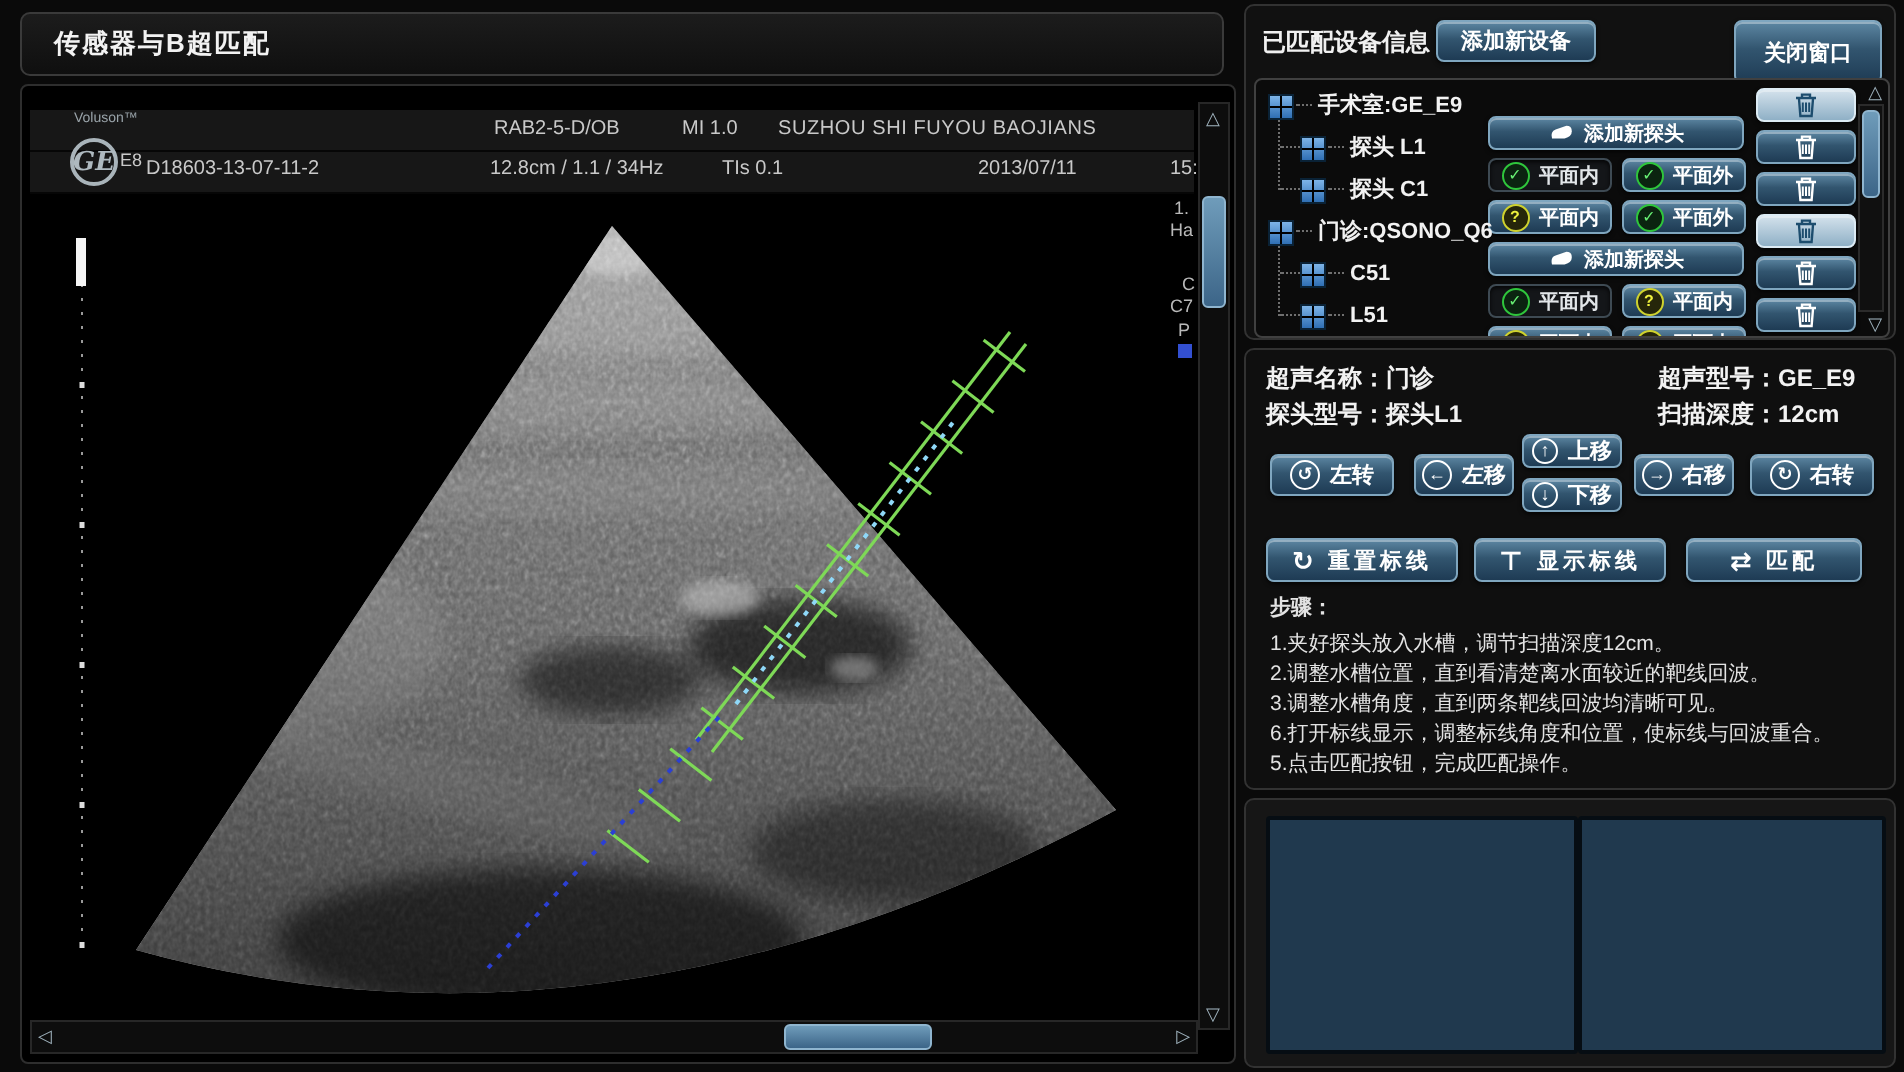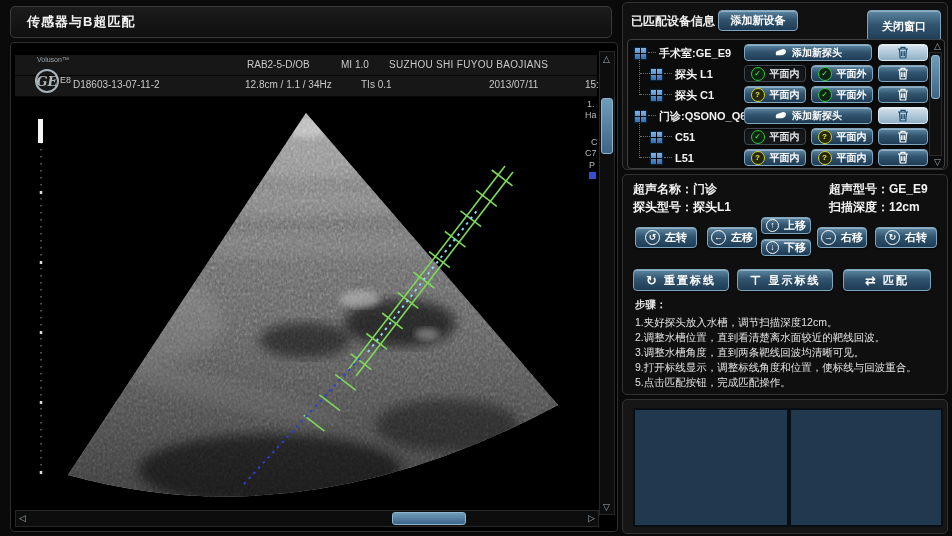--- a/index.html
+++ b/index.html
@@ -28,21 +28,21 @@
   .rtop{left:622px;top:2px;width:324px;height:166px;}
   .rmid{left:622px;top:174px;width:324px;height:219px;background:#0f0f0f;}
   .rbot{left:622px;top:399px;width:324px;height:133px;background:#161616;}
   .preview{position:absolute;top:8px;height:115px;background:#20394e;border:2px solid #060d13;border-radius:2px;}
   
   .sbtn{position:absolute;display:flex;align-items:center;justify-content:center;gap:5px;
         background:linear-gradient(#5d87a3,#32556f 45%,#1e3b54);
         border:1px solid #7fa6bf;border-radius:4px;color:#fff;font-weight:bold;font-size:11px;
         box-shadow:inset 0 1px 0 rgba(255,255,255,.35),0 1px 2px rgba(0,0,0,.7);
         padding:0;cursor:pointer;font-family:inherit;white-space:nowrap;}
-  .sbtn.small{font-size:10px;}
+  .sbtn.small{font-size:10px;margin-top:14px;}
   .sbtn.dark{background:#141619;border-color:#3e4a53;box-shadow:inset 0 1px 2px rgba(0,0,0,.8);color:#e2e6e9;}
   .sbtn.light{background:linear-gradient(#d4e2ec,#8fb0c6);border-color:#dcebf4;color:#1d4d6e;}
   .ci{display:inline-flex;width:13px;height:13px;border:1px solid #fff;border-radius:50%;
       align-items:center;justify-content:center;font-size:9px;line-height:9px;font-weight:bold;flex:0 0 auto;}
   .gicon{font-size:13px;line-height:13px;font-weight:bold;}
   
   .tree{position:absolute;left:4px;top:36px;width:316px;height:128px;background:#0b0b0b;
         border:1px solid #404040;border-radius:4px;overflow:hidden;}
   .nicon{position:absolute;width:11px;height:11px;background:
          linear-gradient(#000,#000) 50% 0/1px 100% no-repeat,
@@ -362,21 +362,21 @@
     </button>
     <button class="sbtn" style="left:220px;top:94px;width:88px;height:22px;letter-spacing:2px">
       <span class="gicon">⇄</span>
       <span>匹配</span>
     </button>
 
     <span class="steps" style="left:12px;top:122px;font-weight:bold">步骤：</span>
     <span class="steps" style="left:12px;top:140px">1.夹好探头放入水槽，调节扫描深度12cm。</span>
     <span class="steps" style="left:12px;top:155px">2.调整水槽位置，直到看清楚离水面较近的靶线回波。</span>
     <span class="steps" style="left:12px;top:170px">3.调整水槽角度，直到两条靶线回波均清晰可见。</span>
-    <span class="steps" style="left:12px;top:185px">9.打开标线显示，调整标线角度和位置，使标线与回波重合。</span>
+    <span class="steps" style="left:12px;top:185px">6.打开标线显示，调整标线角度和位置，使标线与回波重合。</span>
     <span class="steps" style="left:12px;top:200px">5.点击匹配按钮，完成匹配操作。</span>
   </div>
 
   <div class="panel rbot">
     <div class="preview" style="left:10px;width:152px"></div>
     <div class="preview" style="left:166px;width:150px"></div>
   </div>
 
 </div>
 

